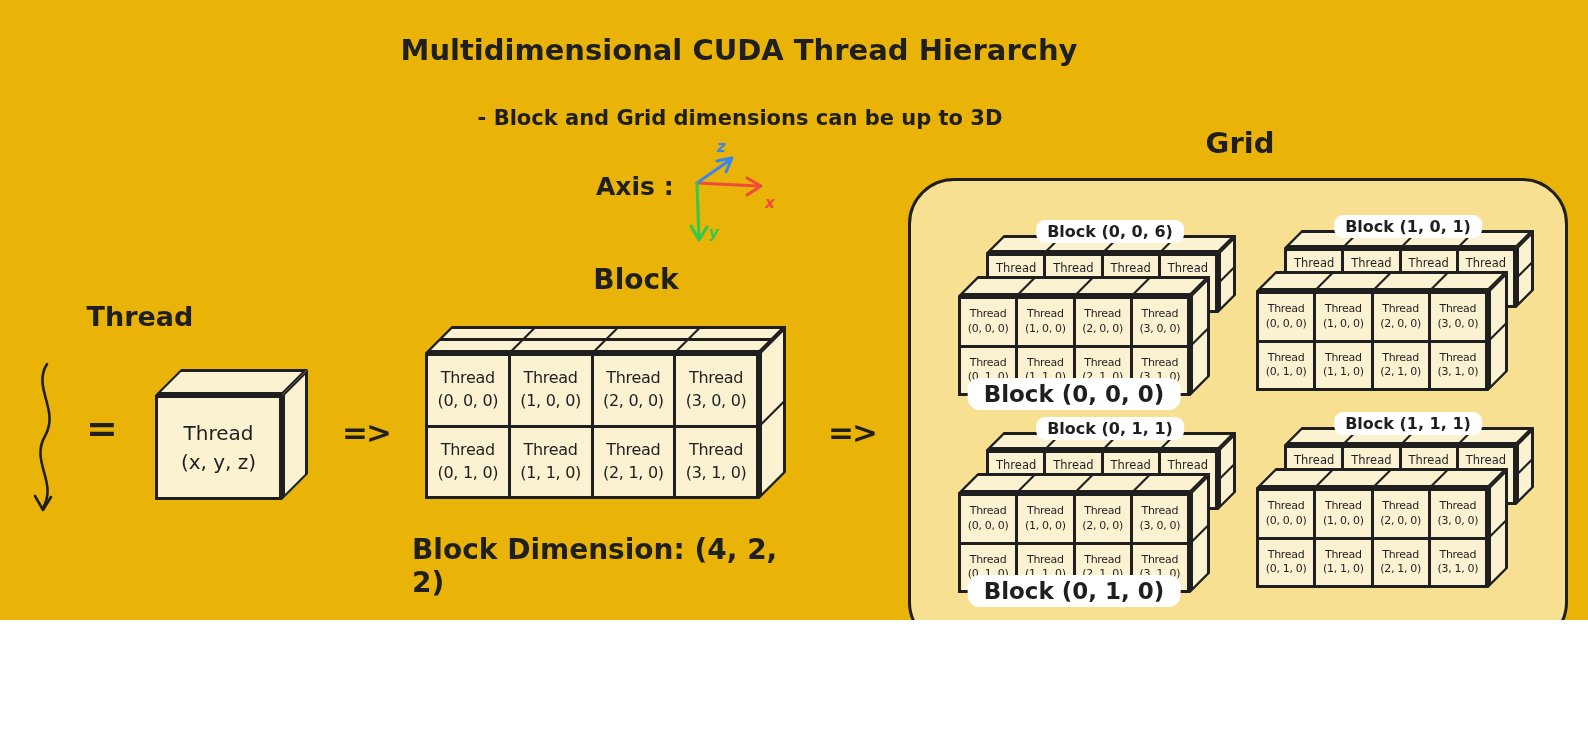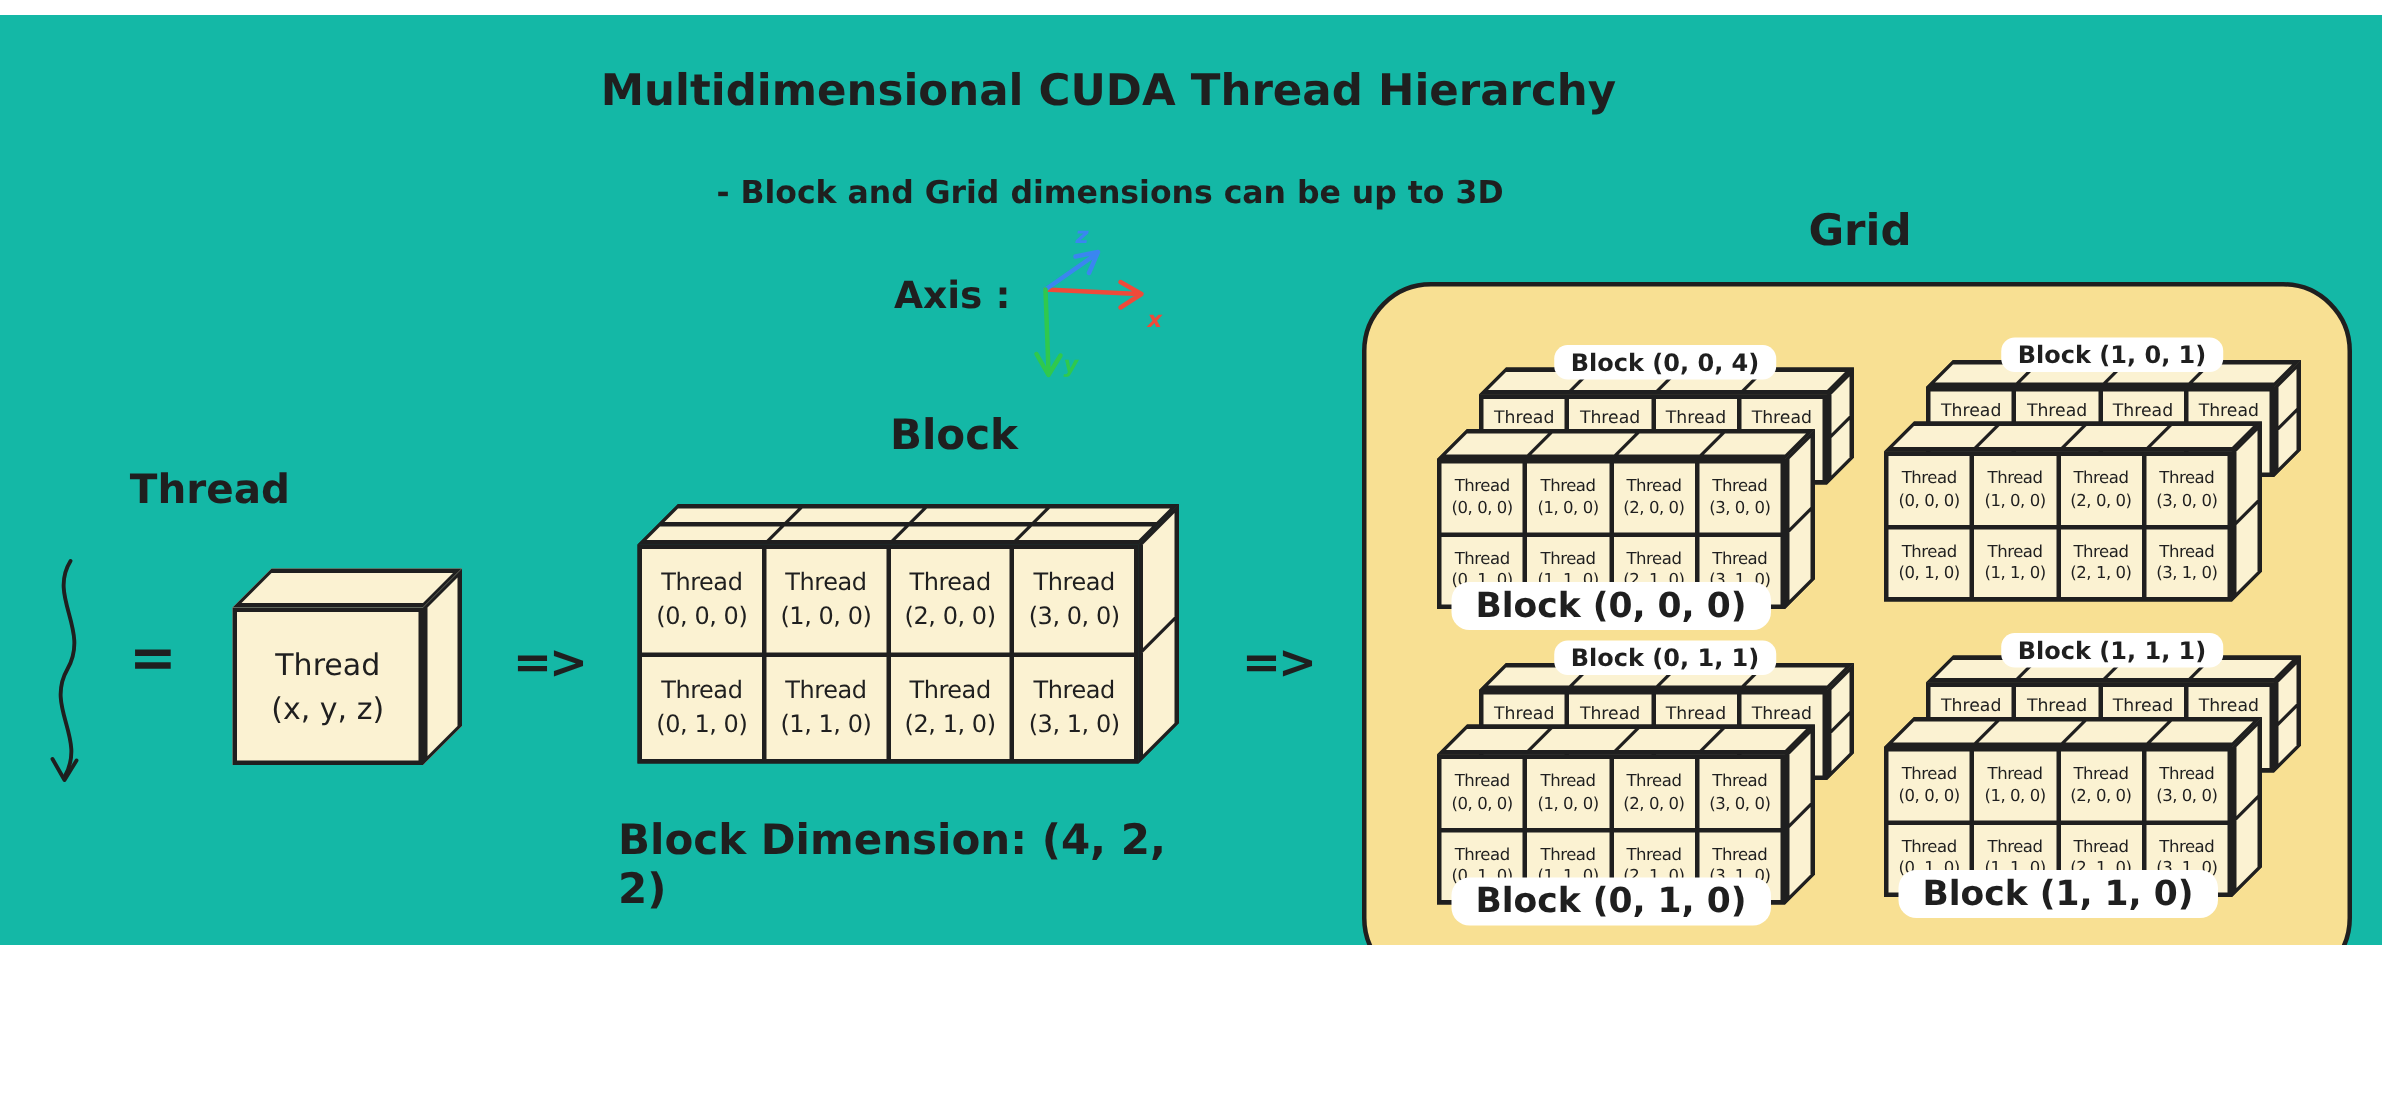--- a/index.html
+++ b/index.html
@@ -1,18 +1,18 @@
 <!DOCTYPE html>
 <html><head>
 <meta charset="utf-8">
 <style>
   *{box-sizing:border-box;margin:0;padding:0;}
   html,body{background:#ffffff;}
-  .canvas{position:relative;width:1588px;height:620px;background:#14b8a6;overflow:hidden;
-          font-family:"DejaVu Sans","Liberation Sans",sans-serif;color:#1f1f1f;margin-top:10px;}
+  .canvas{position:relative;width:1588px;height:620px;background:#eab308;overflow:hidden;
+          font-family:"DejaVu Sans","Liberation Sans",sans-serif;color:#1f1f1f;}
   .title{position:absolute;left:394px;top:33px;width:690px;font-size:29px;font-weight:600;text-align:center;}
   .subtitle{position:absolute;left:395px;top:106px;width:690px;font-size:21px;font-weight:600;text-align:center;}
   .axis-label{position:absolute;left:596px;top:172px;font-size:25px;font-weight:600;}
   .sec-heading{position:absolute;font-weight:600;text-align:center;}
   .thread-heading{left:60px;top:301px;width:160px;font-size:27px;}
   .block-heading{left:536px;top:263px;width:200px;font-size:28px;}
   .grid-heading{left:1140px;top:126px;width:200px;font-size:29px;}
   .equals{position:absolute;left:86px;top:406px;font-size:38px;font-weight:700;}
   .maps-arrow{position:absolute;font-size:31px;font-weight:700;letter-spacing:-2px;}
   .dim-label{position:absolute;font-weight:600;font-size:28px;}
@@ -106,21 +106,21 @@
             <div class="cell back-cell">
               <span>Thread</span>
             </div>
             <div class="cell back-cell">
               <span>Thread</span>
             </div>
             <div class="cell back-cell">
               <span>Thread</span>
             </div>
           </div>
-          <div class="float-label back-label">Block (0, 0, 4)</div>
+          <div class="float-label back-label">Block (0, 0, 6)</div>
         </div>
         <div class="block3d" style="left: 0px; top: 0px; width: 232px; height: 100px;">
           <div class="b-top divided" style="top: -20px; height: 20px;">
             <div class="facet"></div>
             <div class="facet"></div>
             <div class="facet"></div>
             <div class="facet"></div>
           </div>
           <div class="b-right divided" style="right: -20px; width: 20px;">
             <div class="facet"></div>
@@ -380,21 +380,20 @@
             </div>
             <div class="cell mini-cell">
               <span>Thread</span>
               <span>(2, 1, 0)</span>
             </div>
             <div class="cell mini-cell">
               <span>Thread</span>
               <span>(3, 1, 0)</span>
             </div>
           </div>
-          <div class="float-label front-label">Block (1, 1, 0)</div>
         </div>
       </div>
     </div>
   <div class="dim-label grid-dim">Grid Dimension: (2, 2, 2)</div>
 
 <div class="block3d main-block" style="left: 425px; top: 353px; width: 334px; height: 146px;">
       <div class="b-top divided" style="top: -27px; height: 27px; grid-template-rows: repeat(2, 1fr);">
         <div class="facet"></div>
         <div class="facet"></div>
         <div class="facet"></div>

